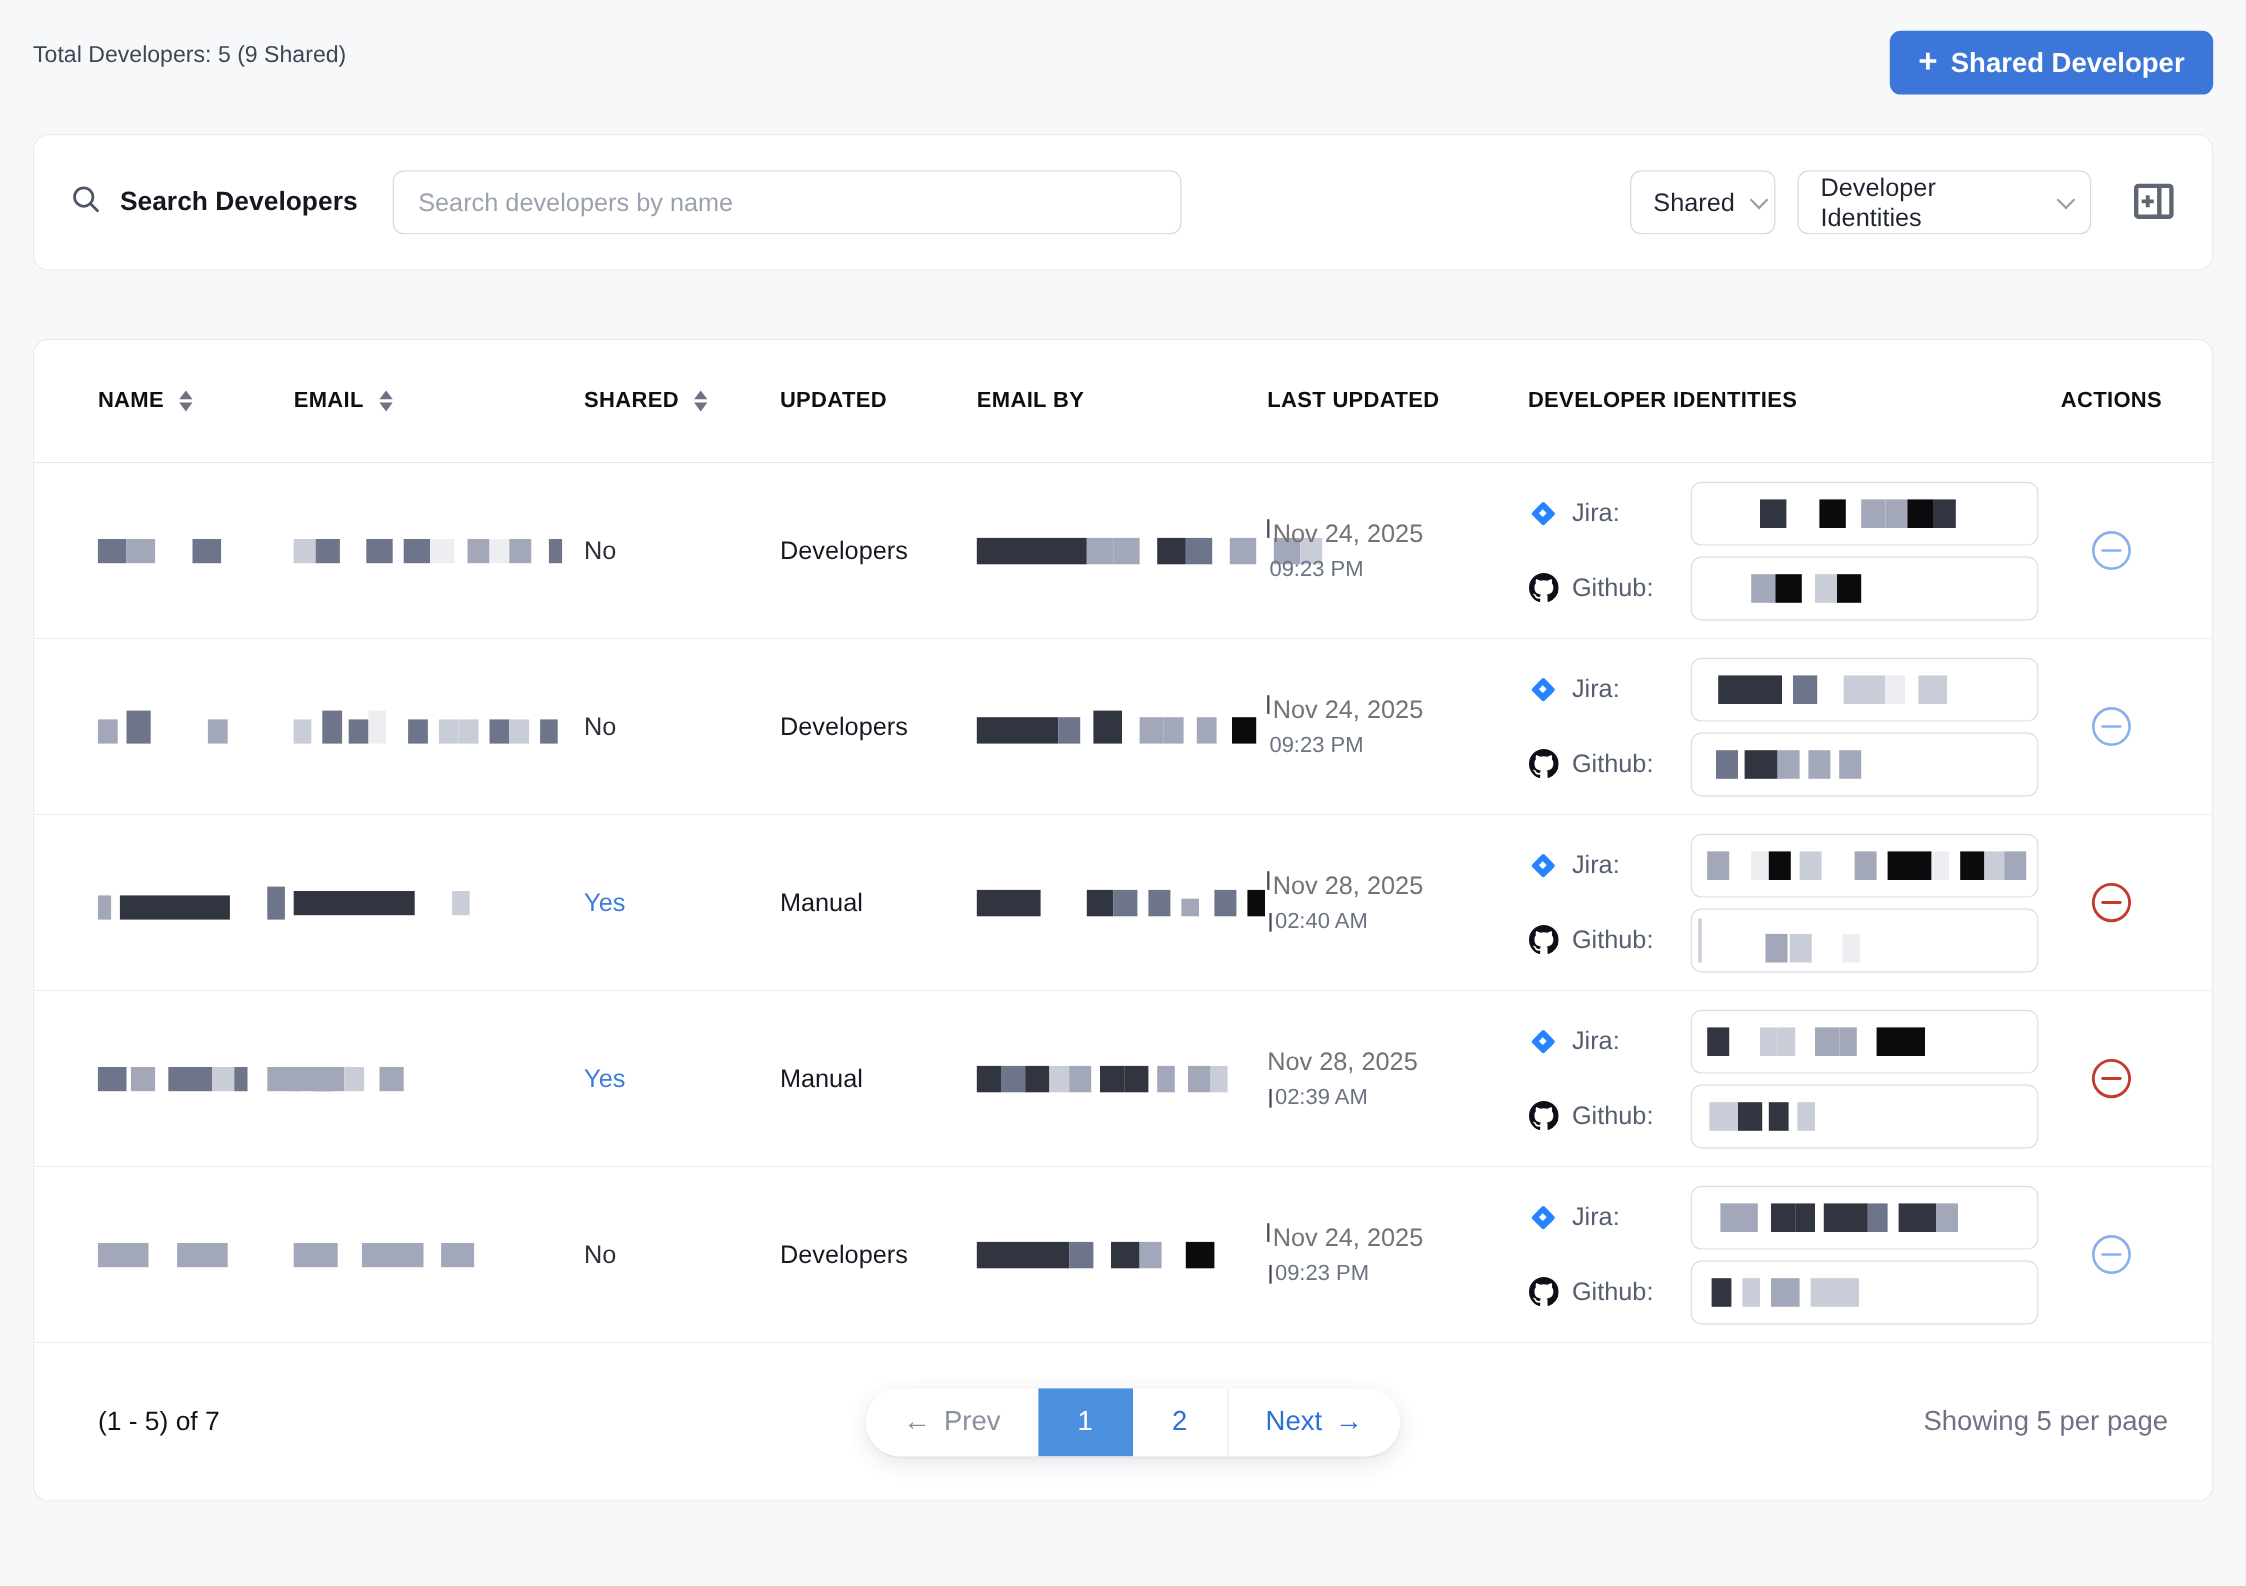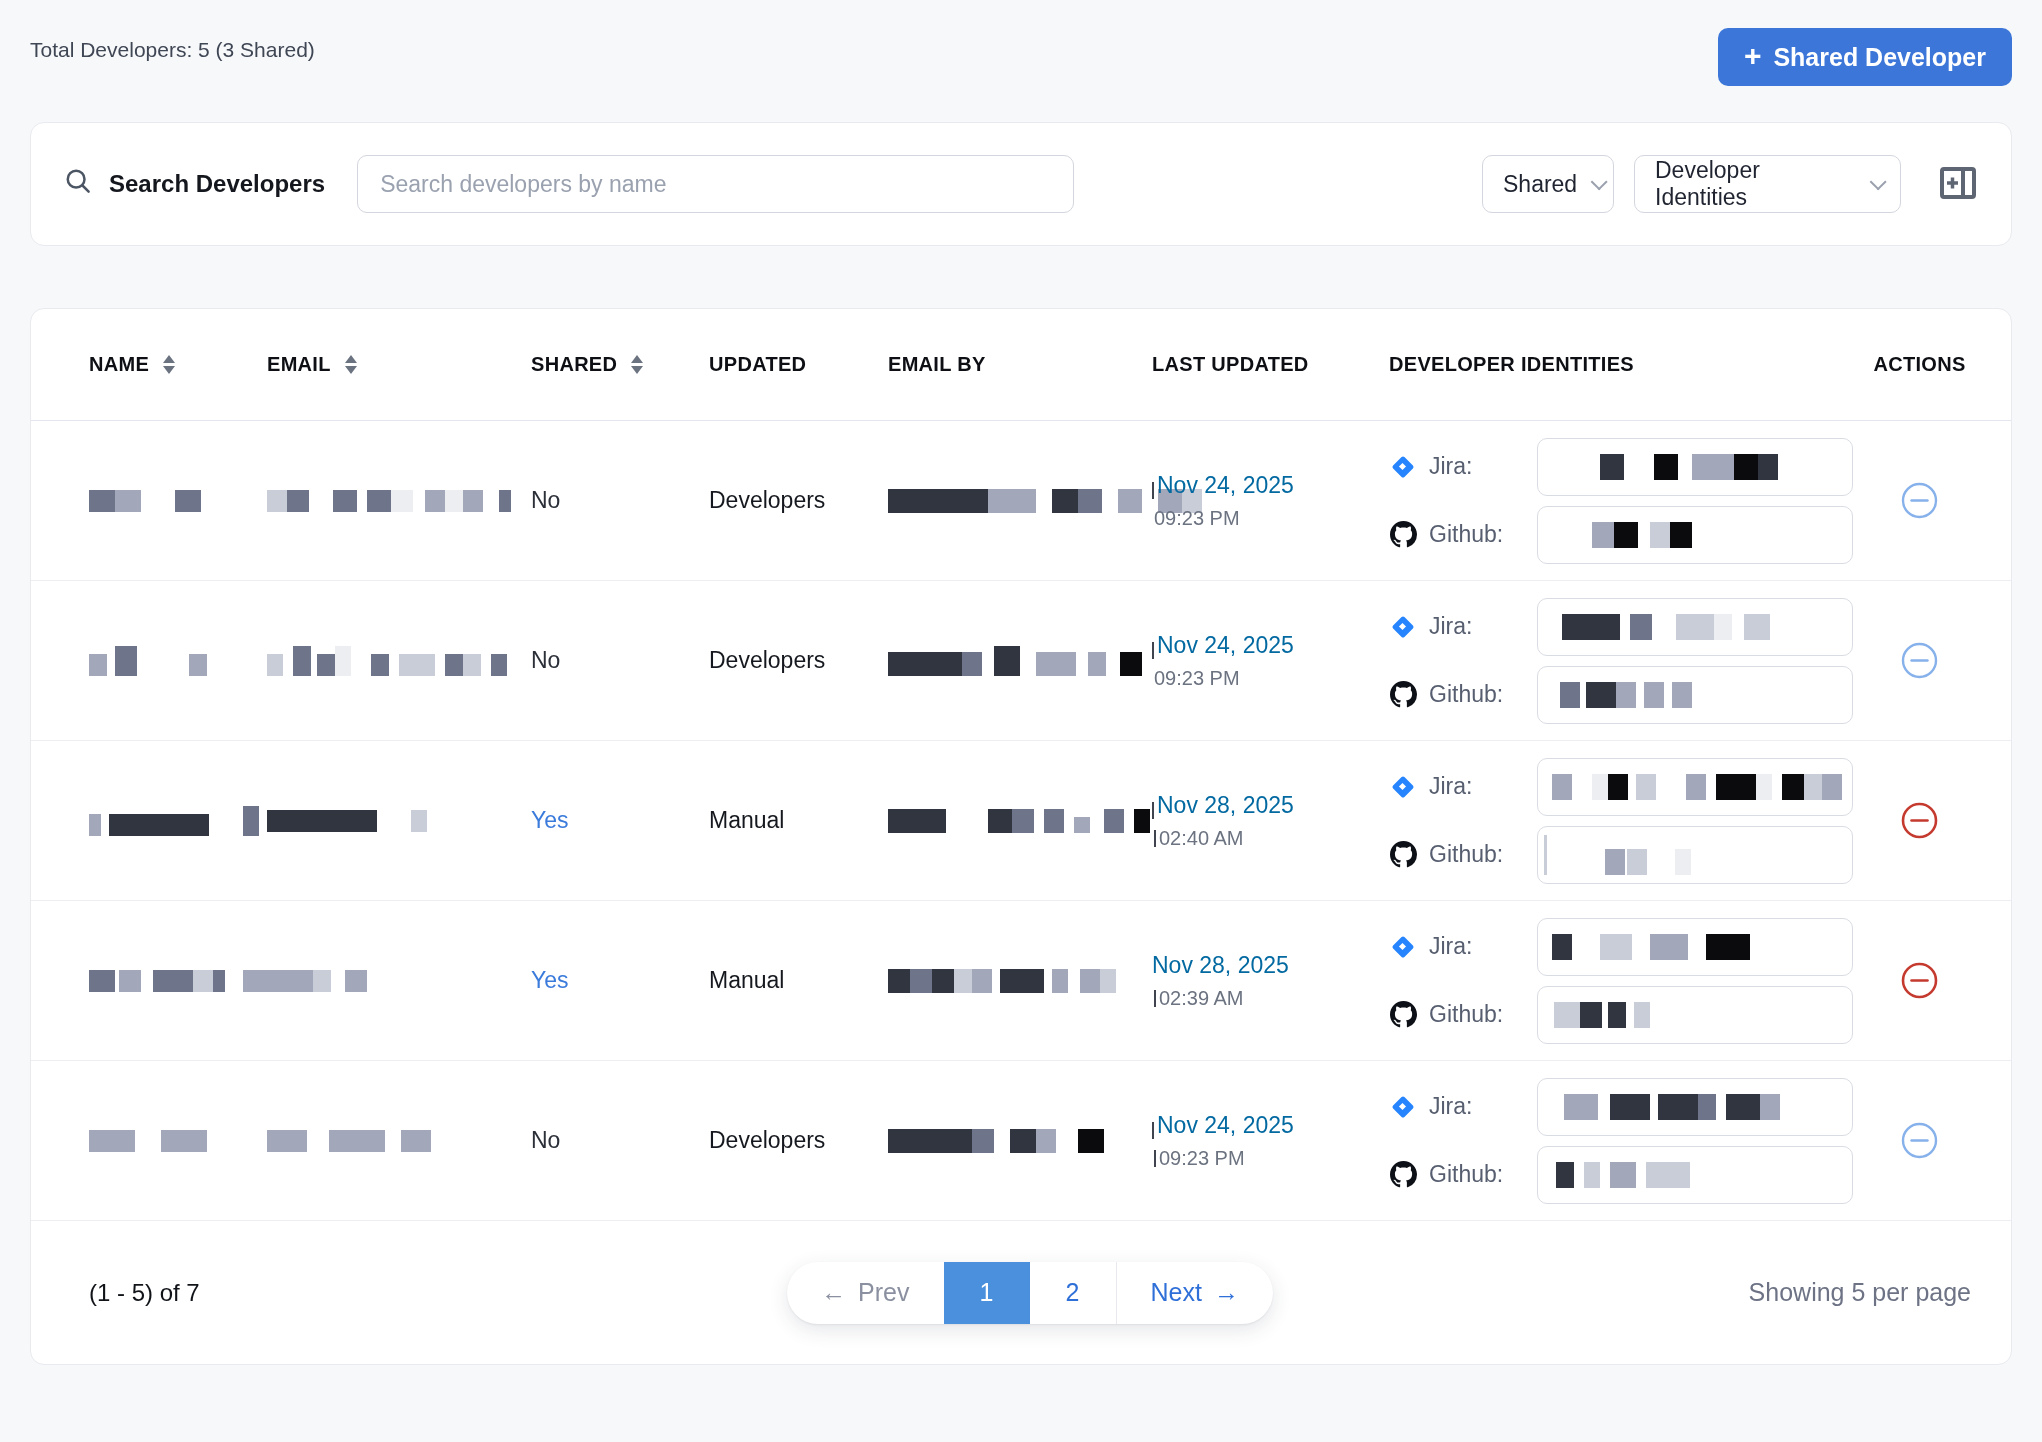--- a/index.html
+++ b/index.html
@@ -53,21 +53,21 @@
   .th { display:flex; align-items:center; gap:14px; font-size:20px; font-weight:bold; color:#0d0f14; letter-spacing:.3px; }
   .sort { display:flex; flex-direction:column; gap:3px; cursor:pointer; }
   .sort i { display:block; width:0; height:0; border-left:6px solid transparent; border-right:6px solid transparent; }
   .sort .up { border-bottom:8px solid #6b7280; }
   .sort .dn { border-top:8px solid #6b7280; }
 
   .trow { height:160px; border-bottom:1px solid #eceef2; }
   .cell { font-size:23px; }
   .shared-no { color:#2b2f38; }
   .shared-yes { color:#3b7bdb; }
-  .date-cell .d { font-size:23px; color:#0369a1; display:flex; align-items:flex-end; }
+  .date-cell .d { font-size:23px; color:#737373; display:flex; align-items:flex-start; }
   .date-cell .t { font-size:20px; color:#6b7280; margin-top:8px; display:flex; align-items:center; padding-left:2px; }
   .tick { display:inline-block; width:2px; height:17px; background:#40444e; margin-right:3px; }
 
   
   .redact { display:flex; align-items:flex-end; --rh:22px; }
   .redact span { display:inline-block; flex:none; }
   .redact .rc { height:var(--rh); }
   .addedby { --rh:24px; }
   .boxredact { --rh:26px; }
 
@@ -95,21 +95,21 @@
   .pg-next { padding:0 34px; color:#2f6fd8; gap:12px; }
   .perpage { justify-self:end; font-size:25px; color:#6d7385; }
 </style>
 </head>
 <body>
 
 <div class="page">
 
   <div class="topbar">
     <div>
-      <div class="page-subtitle">Total Developers: 5 (3 Shared)</div>
+      <div class="page-subtitle">Total Developers: 5 (9 Shared)</div>
     </div>
     <button class="add-btn">
       <span class="plus">+</span>
       <span>Shared Developer</span>
     </button>
   </div>
 
   <div class="filter-card">
     <div class="search-label">
       <span>

